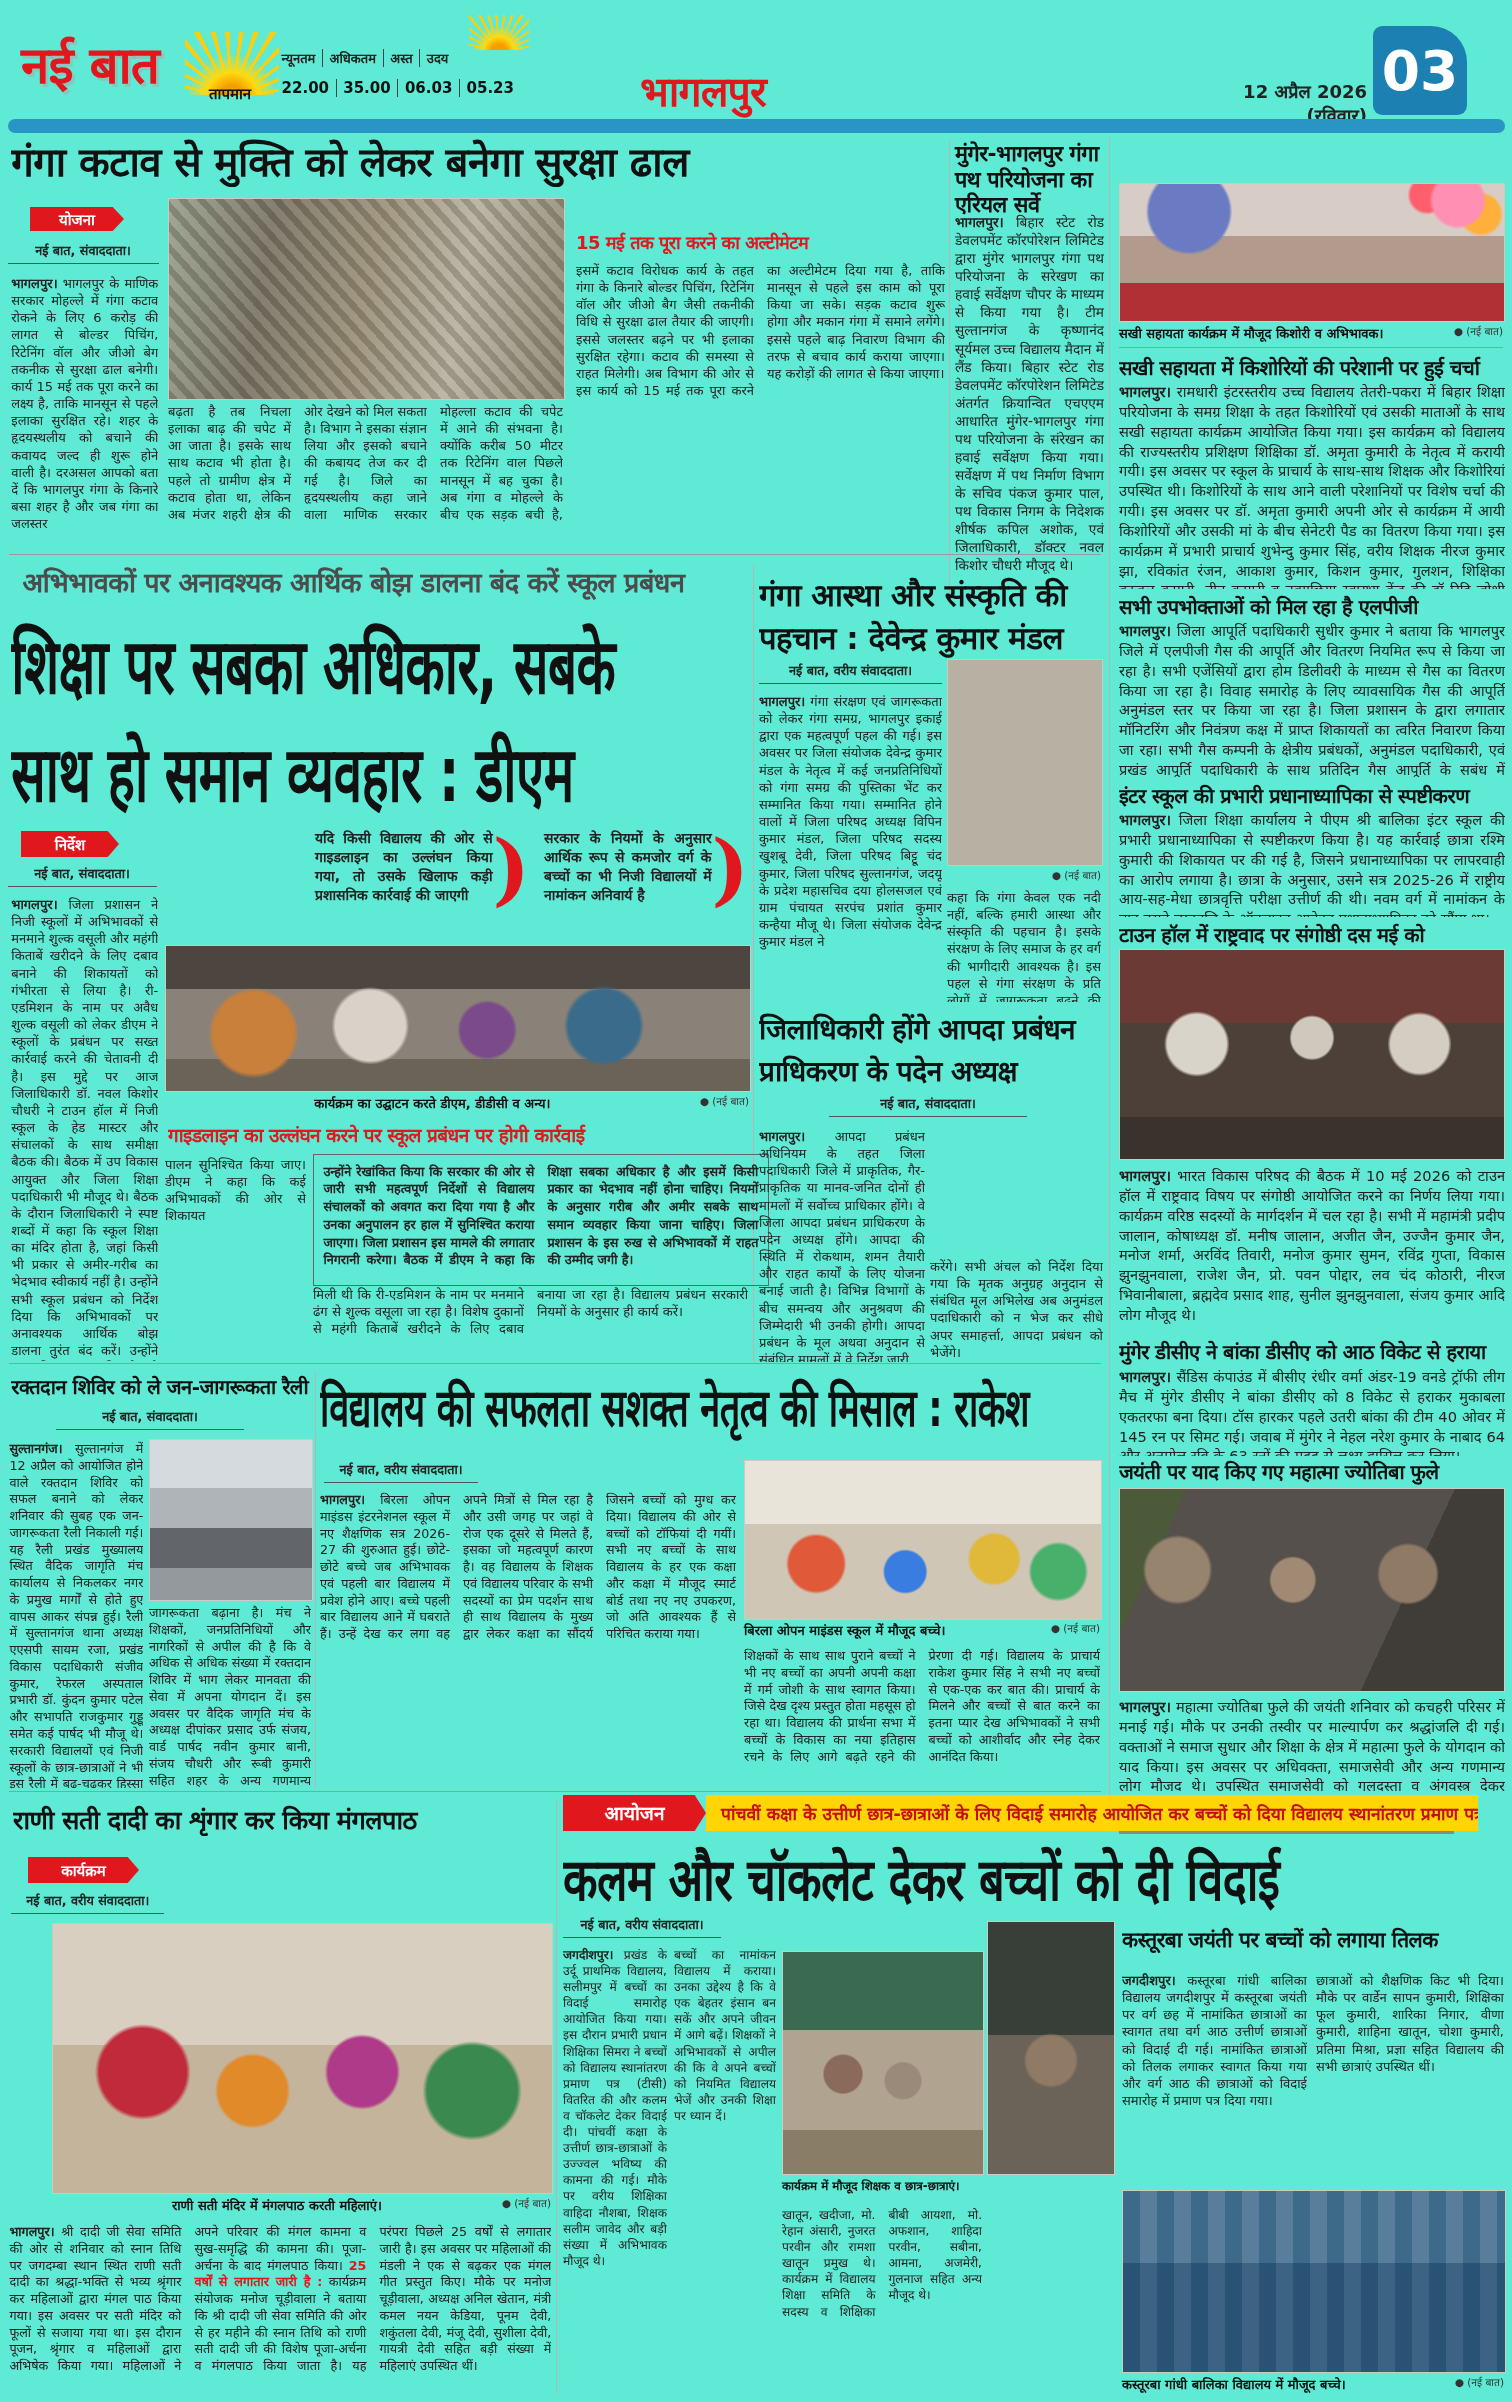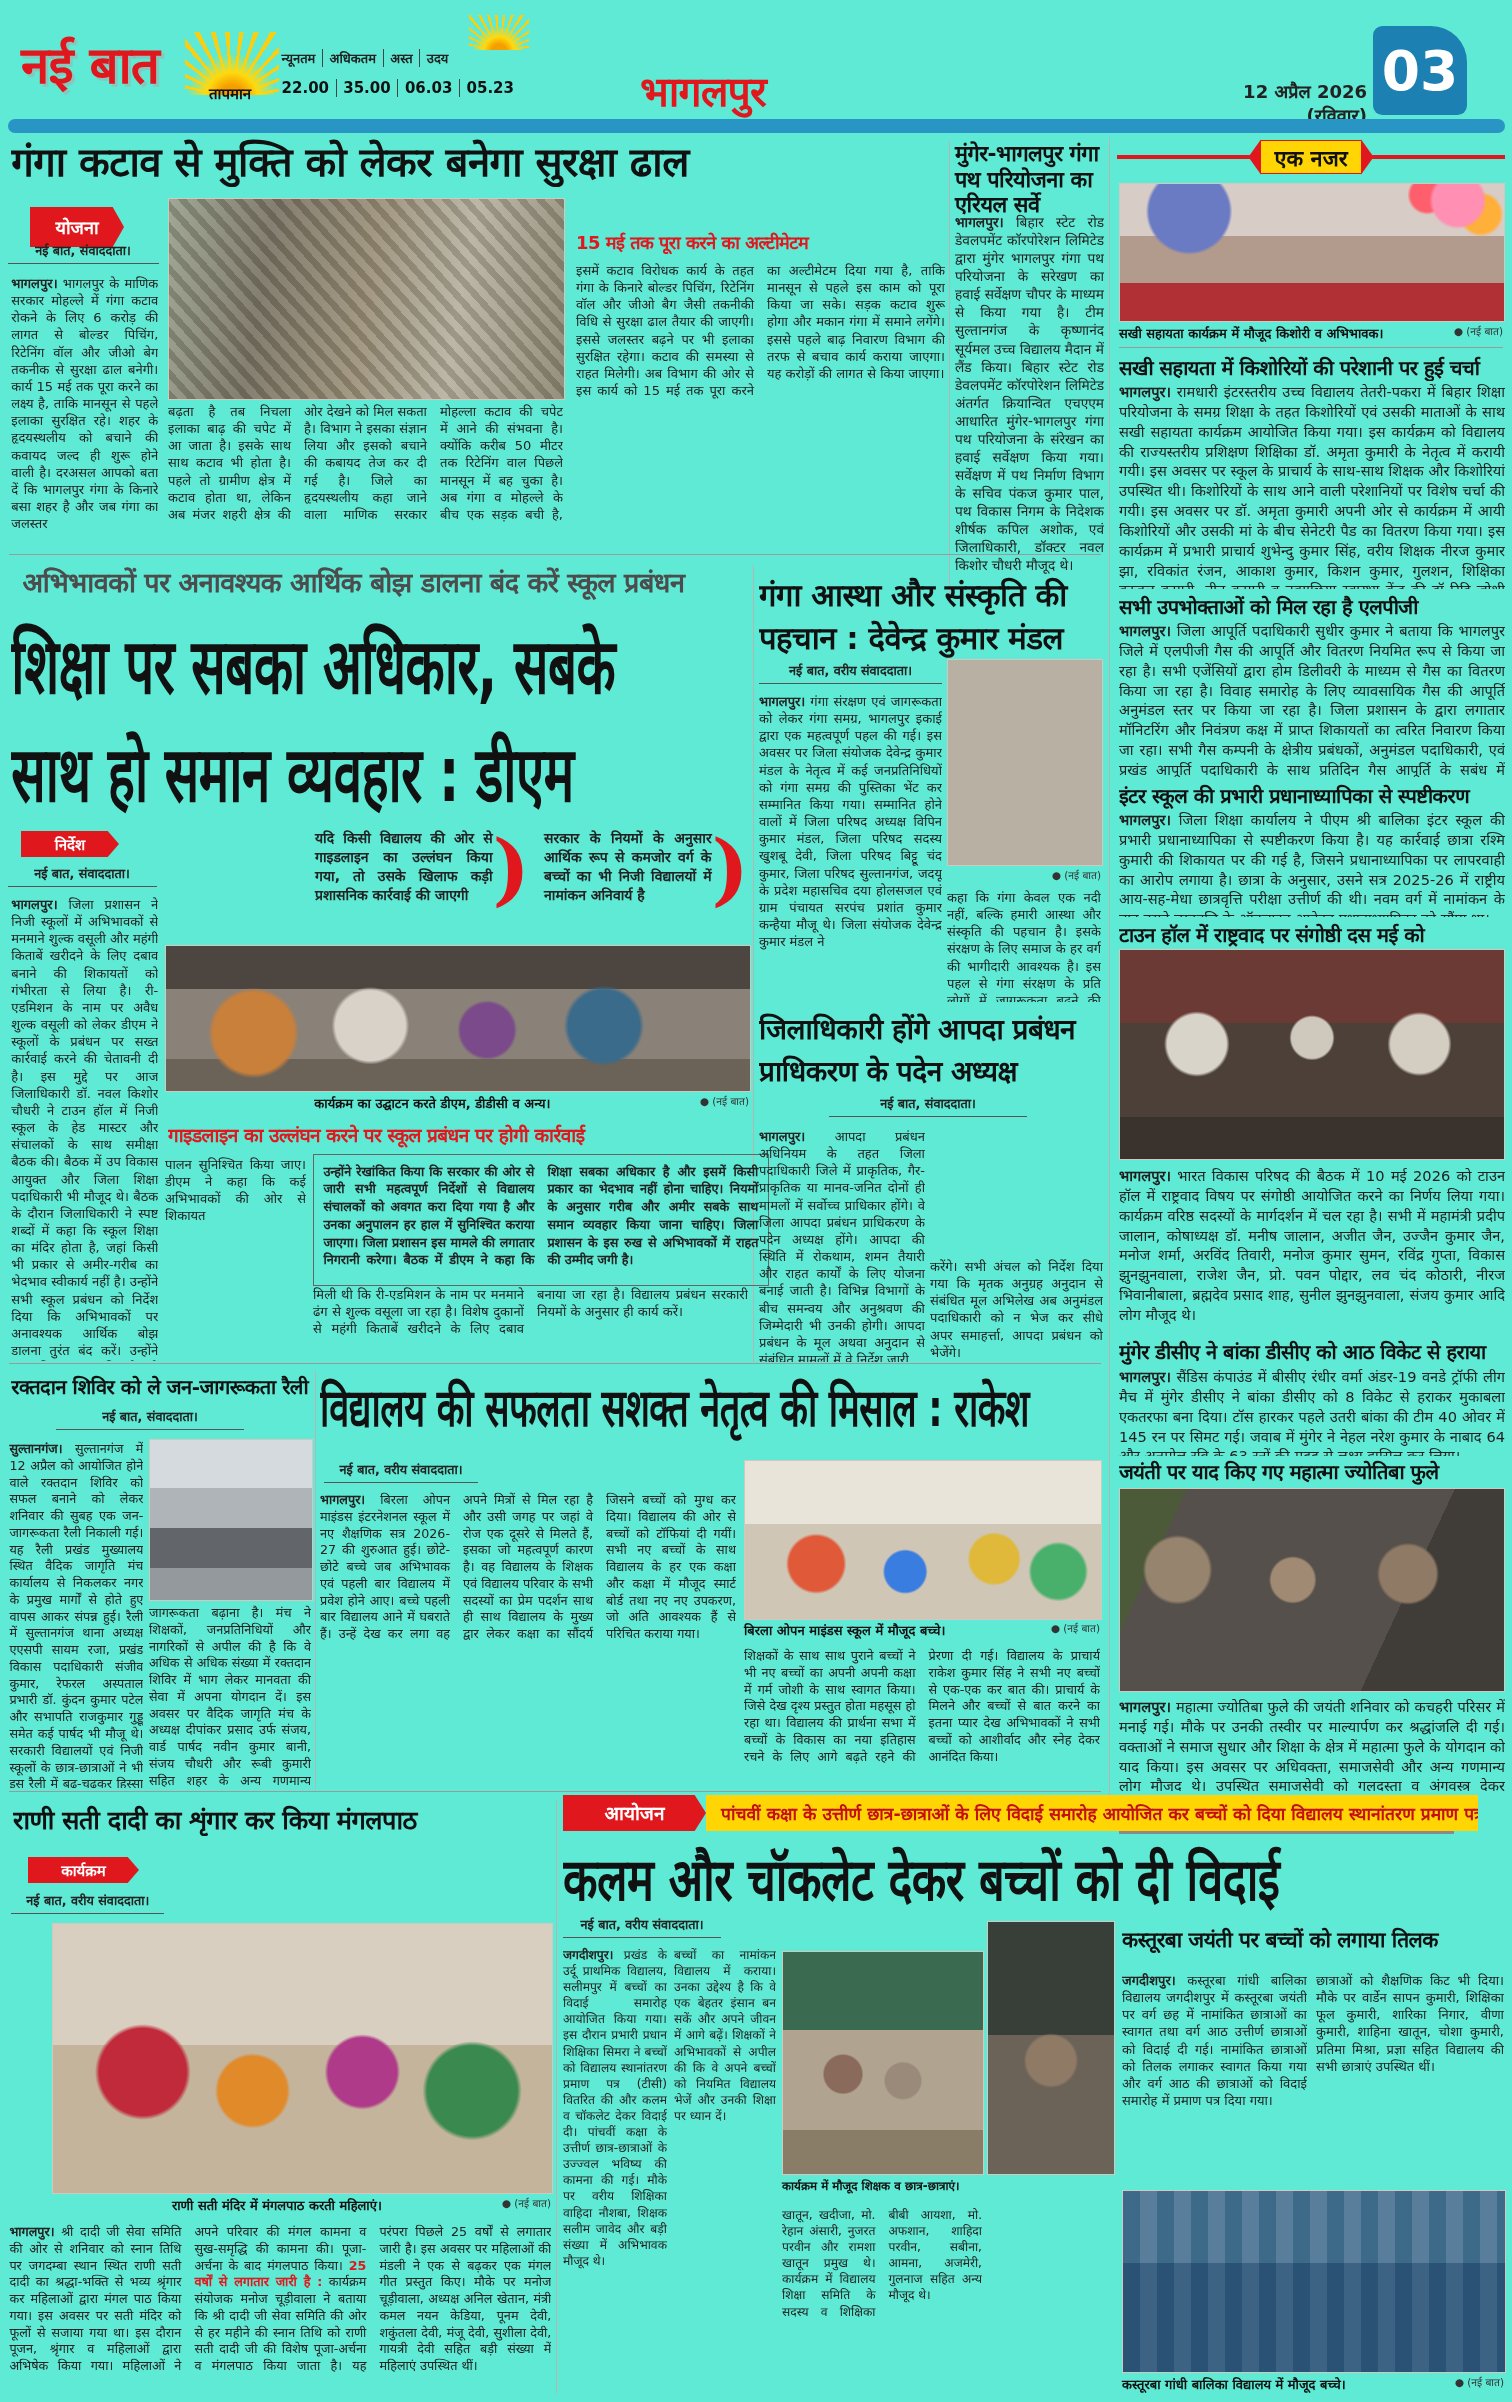--- a/index.html
+++ b/index.html
@@ -125,35 +125,32 @@
     <div class="wx-cell"><span class="wx-val">05.23</span></div>
   </div>
 
   <div class="abs" style="left:640px;top:62px;font-size:41px;font-weight:800;color:#e0181e;letter-spacing:-0.9px;">भागलपुर</div>
   <div class="abs" style="left:1198px;top:79px;width:169px;font-size:18px;font-weight:bold;color:#222;text-align:right;">12 अप्रैल 2026 (रविवार)</div>
   <div class="abs" style="left:1373px;top:26px;width:94px;height:89px;background:#1d80b2;border-radius:9.4px 36px 9.4px 9.4px;
        display:flex;align-items:center;justify-content:center;font-size:55px;font-weight:800;color:#fff;">03</div>
   <div class="abs" style="left:7.5px;top:119px;width:1497px;height:14px;background:#2995c5;border-radius:7.5px;"></div>
 
   <div class="abs hl nowrap" style="left:11.3px;top:137px;width:938px;font-size:40px;line-height:1.25;">गंगा कटाव से मुक्ति को लेकर बनेगा सुरक्षा ढाल</div>
-  <div class="abs label-box" style="left:30px;top:207px;width:94px;height:40px;font-size:18px;">योजना</div>
+  <div class="abs label-box" style="left:30px;top:207px;width:94px;height:24px;font-size:15px;">योजना</div>
   <div class="abs byline" style="left:7.5px;top:241px;width:151px;">नई बात, संवाददाता।</div>
   <div class="abs body-txt" style="left:11.3px;top:275px;width:147px;height:254px;"><b class="dl">भागलपुर।</b> <span>भागलपुर के माणिक सरकार मोहल्ले में गंगा कटाव रोकने के लिए 6 करोड़ की लागत से बोल्डर पिचिंग, रिटेनिंग वॉल और जीओ बेग तकनीक से सुरक्षा ढाल बनेगी। कार्य 15 मई तक पूरा करने का लक्ष्य है, ताकि मानसून से पहले इलाका सुरक्षित रहे। शहर के हृदयस्थलीय को बचाने की कवायद जल्द ही शुरू होने वाली है। दरअसल आपको बता दें कि भागलपुर गंगा के किनारे बसा शहर है और जब गंगा का जलस्तर</span></div>
   <div class="abs photo ph-river" style="left:168px;top:198px;width:395px;height:200px;"></div>
   <div class="abs body-txt cols3" style="left:168px;top:403px;width:395px;height:126px;">बढ़ता है तब निचला इलाका बाढ़ की चपेट में आ जाता है। इसके साथ साथ कटाव भी होता है। पहले तो ग्रामीण क्षेत्र में कटाव होता था, लेकिन अब मंजर शहरी क्षेत्र की ओर देखने को मिल सकता है। विभाग ने इसका संज्ञान लिया और इसको बचाने की कबायद तेज कर दी गई है। जिले का हृदयस्थलीय कहा जाने वाला माणिक सरकार मोहल्ला कटाव की चपेट में आने की संभवना है। क्योंकि करीब 50 मीटर तक रिटेनिंग वाल पिछले मानसून में बह चुका है। अब गंगा व मोहल्ले के बीच एक सड़क बची है, जिसका हिस्सा भी धीरे धीरे कटाव की जद में आ रहा है।</div>
   <div class="abs subhead-red nowrap" style="left:576px;top:230px;width:369px;font-size:18px;">15 मई तक पूरा करने का अल्टीमेटम</div>
   <div class="abs body-txt cols2" style="left:576px;top:262px;width:369px;height:267px;">इसमें कटाव विरोधक कार्य के तहत गंगा के किनारे बोल्डर पिचिंग, रिटेनिंग वॉल और जीओ बैग जैसी तकनीकी विधि से सुरक्षा ढाल तैयार की जाएगी। इससे जलस्तर बढ़ने पर भी इलाका सुरक्षित रहेगा। कटाव की समस्या से राहत मिलेगी। अब विभाग की ओर से इस कार्य को 15 मई तक पूरा करने का अल्टीमेटम दिया गया है, ताकि मानसून से पहले इस काम को पूरा किया जा सके। सड़क कटाव शुरू होगा और मकान गंगा में समाने लगेंगे। इससे पहले बाढ़ निवारण विभाग की तरफ से बचाव कार्य कराया जाएगा। यह करोड़ों की लागत से किया जाएगा।</div>
 
   <div class="abs hl" style="left:955px;top:141px;width:149px;font-size:21.7px;line-height:1.18;">मुंगेर-भागलपुर गंगा पथ परियोजना का एरियल सर्वे</div>
   <div class="abs body-txt" style="left:955px;top:213px;width:149px;height:392px;font-size:13.7px;"><b class="dl">भागलपुर।</b> <span>बिहार स्टेट रोड डेवलपमेंट कॉरपोरेशन लिमिटेड द्वारा मुंगेर भागलपुर गंगा पथ परियोजना के सरेखण का हवाई सर्वेक्षण चौपर के माध्यम से किया गया है। टीम सुल्तानगंज के कृष्णानंद सूर्यमल उच्च विद्यालय मैदान में लैंड किया। बिहार स्टेट रोड डेवलपमेंट कॉरपोरेशन लिमिटेड अंतर्गत क्रियान्वित एचएएम आधारित मुंगेर-भागलपुर गंगा पथ परियोजना के संरेखन का हवाई सर्वेक्षण किया गया। सर्वेक्षण में पथ निर्माण विभाग के सचिव पंकज कुमार पाल, पथ विकास निगम के निदेशक शीर्षक कपिल अशोक, एवं जिलाधिकारी, डॉक्टर नवल किशोर चौधरी मौजूद थे।</span></div>
 
   <div class="abs vrule" style="left:1109px;top:137px;height:1686px;"></div>
-  <div class="abs eknajar" style="left:1117px;top:137px;width:388px;height:40px;">
-    <span class="eknajar-tag">एक नजर</span>
-  </div>
   <div class="abs photo ph-event" style="left:1119px;top:183px;width:384px;height:137px;"></div>
   <div class="abs caption-row" style="left:1119px;top:324px;width:384px;">
     <span class="cap">सखी सहायता कार्यक्रम में मौजूद किशोरी व अभिभावक।</span>
     <span class="credit">● (नई बात)</span>
   </div>
   <div class="abs hrule" style="left:1119px;top:347px;width:384px;"></div>
   <div class="abs rail-h" style="left:1119px;top:354px;width:386px;">सखी सहायता में किशोरियों की परेशानी पर हुई चर्चा</div>
   <div class="abs rail-txt" style="left:1119px;top:382px;width:386px;height:207px;"><b class="dl">भागलपुर।</b> <span>रामधारी इंटरस्तरीय उच्च विद्यालय तेतरी-पकरा में बिहार शिक्षा परियोजना के समग्र शिक्षा के तहत किशोरियों एवं उसकी माताओं के साथ सखी सहायता कार्यक्रम आयोजित किया गया। इस कार्यक्रम को विद्यालय की राज्यस्तरीय प्रशिक्षण शिक्षिका डॉ. अमृता कुमारी के नेतृत्व में करायी गयी। इस अवसर पर स्कूल के प्राचार्य के साथ-साथ शिक्षक और किशोरियां उपस्थित थी। किशोरियों के साथ आने वाली परेशानियों पर विशेष चर्चा की गयी। इस अवसर पर डॉ. अमृता कुमारी अपनी ओर से कार्यक्रम में आयी किशोरियों और उसकी मां के बीच सेनेटरी पैड का वितरण किया गया। इस कार्यक्रम में प्रभारी प्राचार्य शुभेन्दु कुमार सिंह, वरीय शिक्षक नीरज कुमार झा, रविकांत रंजन, आकाश कुमार, किशन कुमार, गुलशन, शिक्षिका काजल कुमारी, नीतू कुमारी व नवगछिया स्वास्थ्य केंद्र की डॉ रिद्दि जोशी उपस्थित थी।</span></div>
 
   <div class="abs rail-h" style="left:1119px;top:593px;width:386px;">सभी उपभोक्ताओं को मिल रहा है एलपीजी</div>

